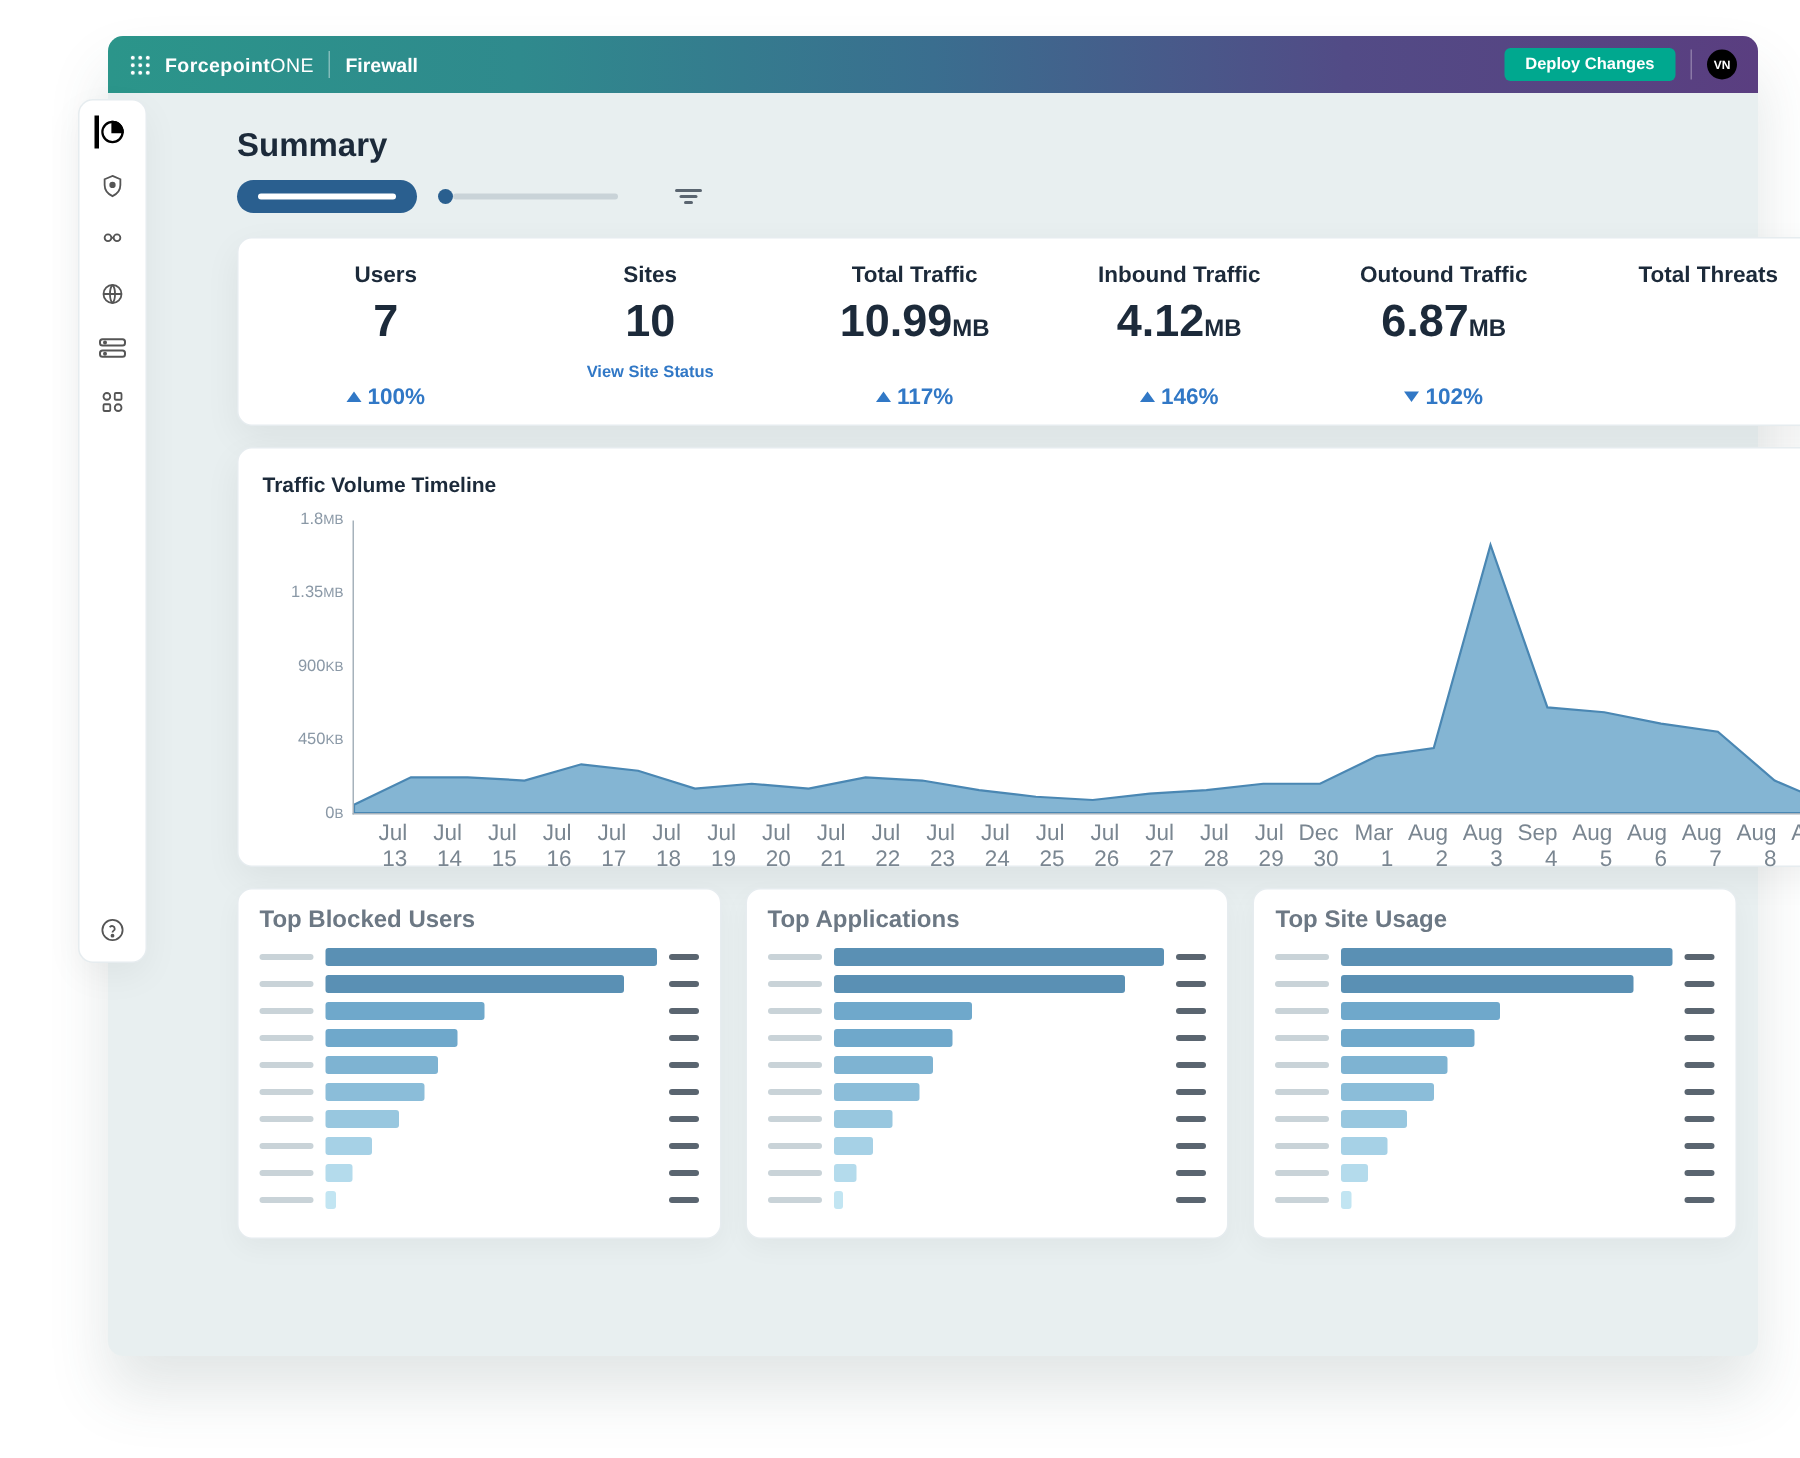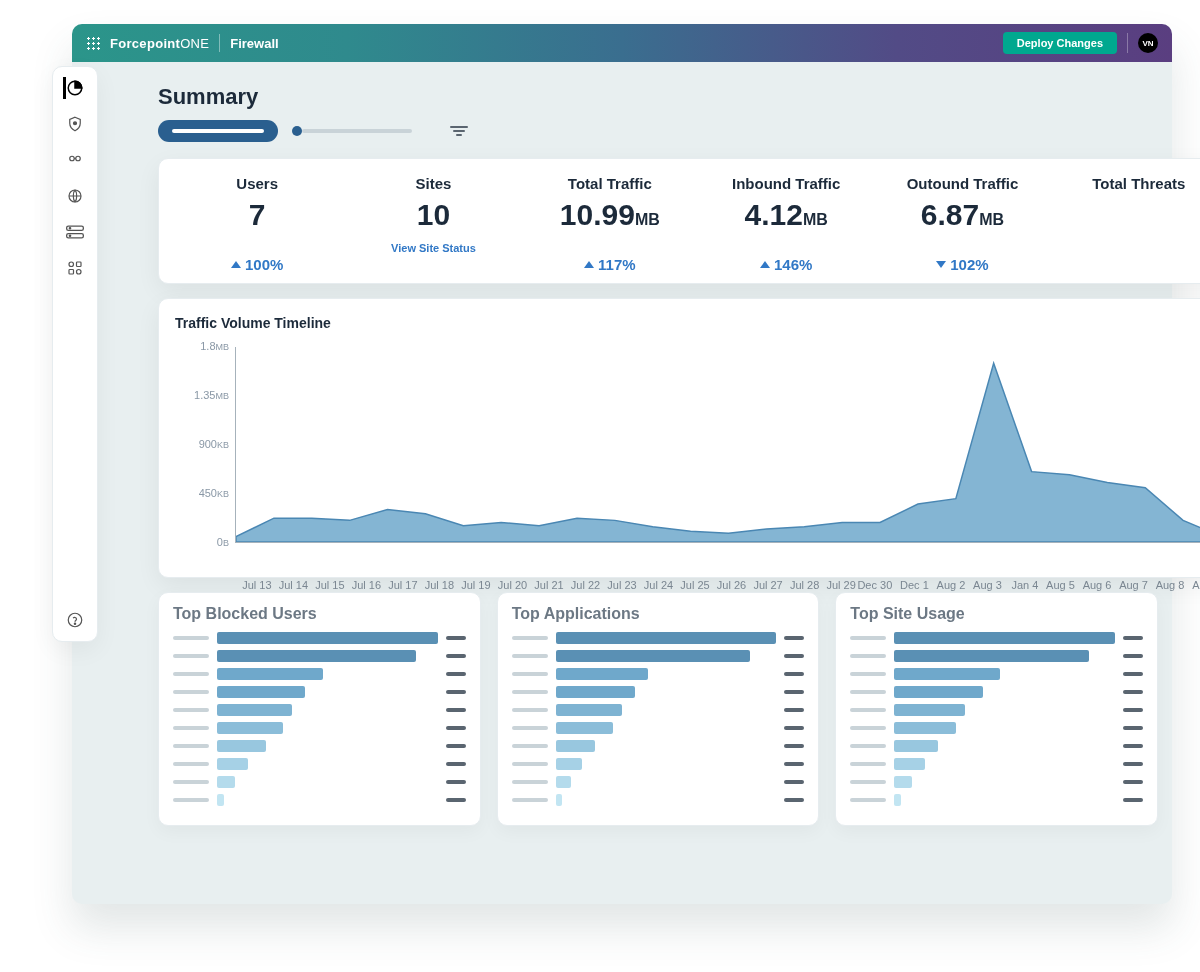--- a/index.html
+++ b/index.html
@@ -71,21 +71,21 @@
 
   
   .timeline{margin:14px 0 0 60px;width:1080px;background:#fff;border:1px solid var(--line);border-radius:10px;padding:16px 16px 10px 16px;box-shadow:0 8px 24px rgba(0,0,0,.06);}
   .timeline h3{margin:0 0 6px 0;font-size:14px;font-weight:700;color:var(--text);}
   .chart-wrap{position:relative;height:230px;}
   .yaxis{position:absolute;left:0;top:10px;bottom:24px;width:54px;}
   .ytick{position:absolute;left:0;width:54px;text-align:right;font-size:11px;color:var(--muted);}
   .ytick .u{font-size:9px;}
   .plot{position:absolute;left:60px;right:0;top:10px;bottom:24px;border-left:1px solid #a6b2bb;border-bottom:1px solid #a6b2bb;}
   .xaxis{position:absolute;left:60px;right:0;bottom:0;height:20px;display:flex;}
-  .xt{flex:1;text-align:right;font-size:11px;color:#7a8691;margin-top:32px;}
+  .xt{flex:1;text-align:right;font-size:15px;color:#7a8691;}
   svg.area{position:absolute;inset:0;width:100%;height:100%;}
 
   
   .mini-row{margin:14px 0 0 60px;width:1000px;display:flex;gap:16px;}
   .mini{flex:1;background:#fff;border:1px solid var(--line);border-radius:10px;padding:12px 14px 14px 14px;box-shadow:0 6px 18px rgba(0,0,0,.04);}
   .mini h4{margin:0 0 8px 0;font-size:16px;color:#6c7884;font-weight:700;}
   .mrow{display:flex;align-items:center;gap:8px;margin:4px 0;}
   .mrow .a{width:36px;height:4px;background:#c9d3d8;border-radius:2px;}
   .mrow .bwrap{flex:1;height:14px;display:flex;align-items:center;}
   .mrow .b{height:12px;border-radius:2px;}
@@ -171,24 +171,24 @@
               <div class="xt">Jul 21</div>
               <div class="xt">Jul 22</div>
               <div class="xt">Jul 23</div>
               <div class="xt">Jul 24</div>
               <div class="xt">Jul 25</div>
               <div class="xt">Jul 26</div>
               <div class="xt">Jul 27</div>
               <div class="xt">Jul 28</div>
               <div class="xt">Jul 29</div>
               <div class="xt">Dec 30</div>
-              <div class="xt">Dec 1</div>
+              <div class="xt">Mar 1</div>
               <div class="xt">Aug 2</div>
               <div class="xt">Aug 3</div>
-              <div class="xt">Jan 4</div>
+              <div class="xt">Sep 4</div>
               <div class="xt">Aug 5</div>
               <div class="xt">Aug 6</div>
               <div class="xt">Aug 7</div>
               <div class="xt">Aug 8</div>
               <div class="xt">Aug 9</div>
             </div>
         </div>
       </div>
 
       <div class="mini-row" id="miniRow">

